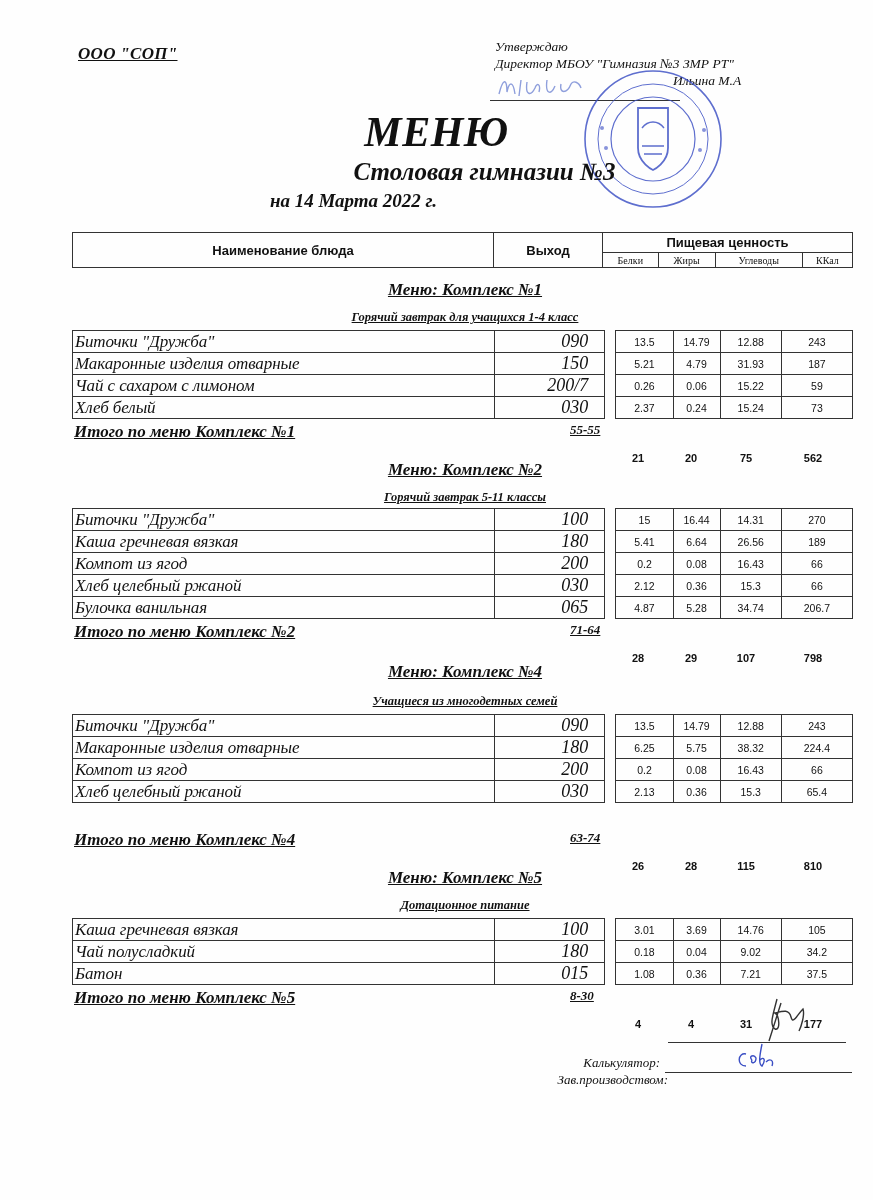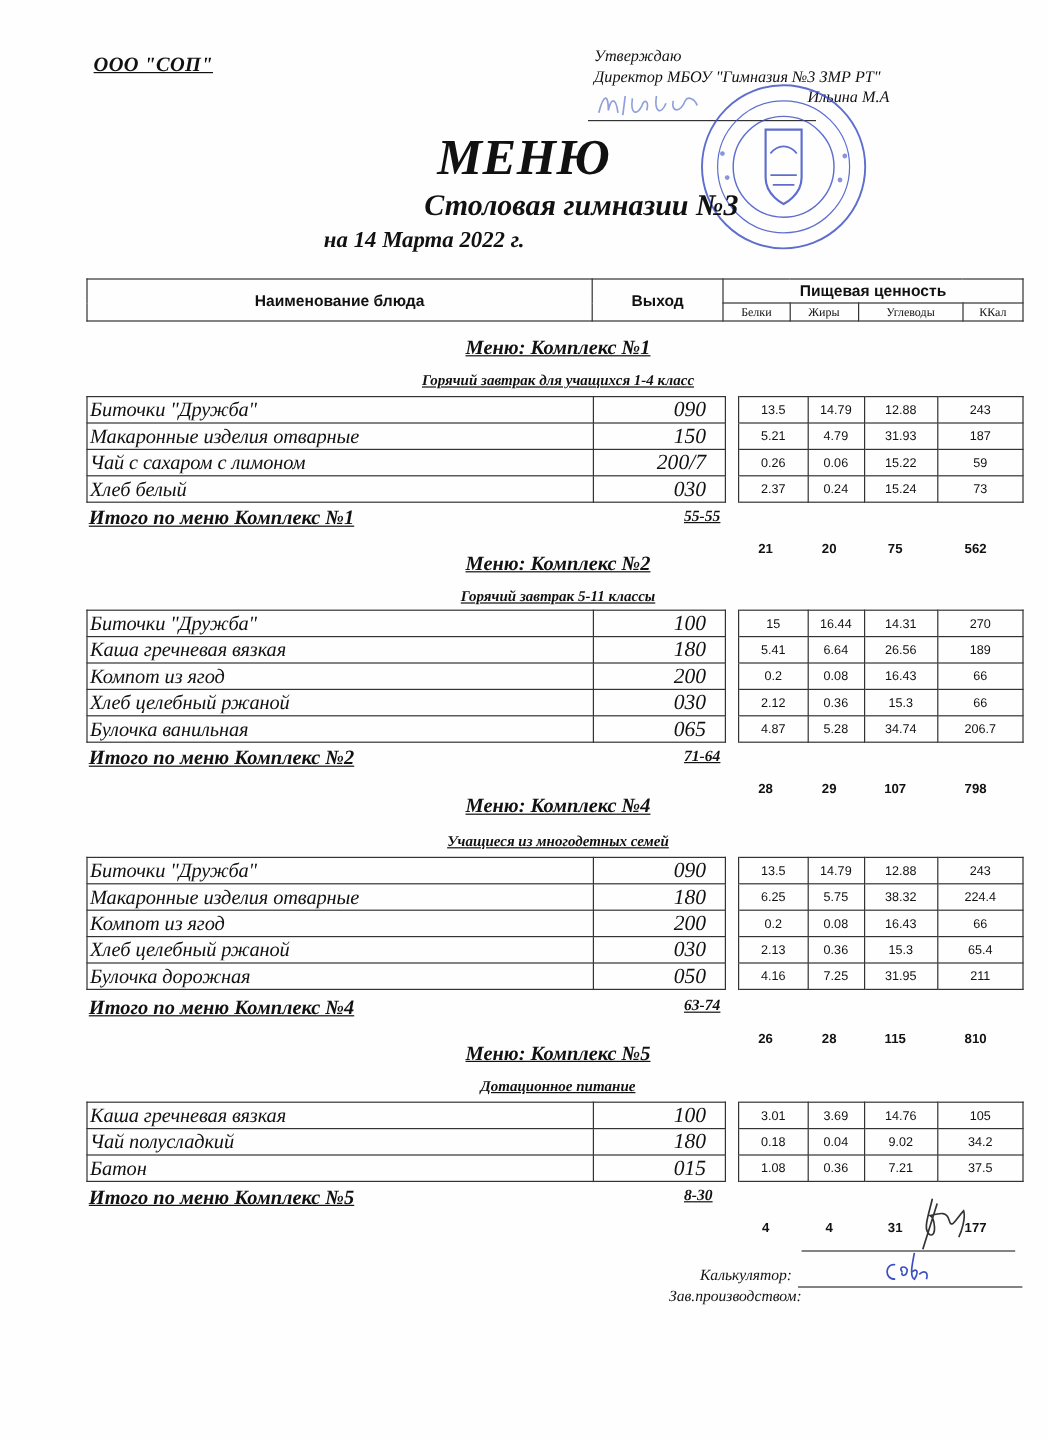--- a/index.html
+++ b/index.html
@@ -256,29 +256,20 @@
       </tr>
       <tr>
         <td class="dish">Хлеб  целебный ржаной</td>
         <td class="yield">030</td>
         <td class="gap"></td>
         <td class="num n1">2.13</td>
         <td class="num n2">0.36</td>
         <td class="num n3">15.3</td>
         <td class="num n4">65.4</td>
       </tr>
-      <tr>
-        <td class="dish">Булочка дорожная</td>
-        <td class="yield">050</td>
-        <td class="gap"></td>
-        <td class="num n1">4.16</td>
-        <td class="num n2">7.25</td>
-        <td class="num n3">31.95</td>
-        <td class="num n4">211</td>
-      </tr>
     </tbody>
 </table>
 <div class="total-row" style="top:830px">
     <div class="total-label">Итого по меню Комплекс №4</div>
     <div class="total-yield">63-74</div>
     <div class="total-num t1">26</div>
     <div class="total-num t2">28</div>
     <div class="total-num t3">115</div>
     <div class="total-num t4">810</div>
   </div>

